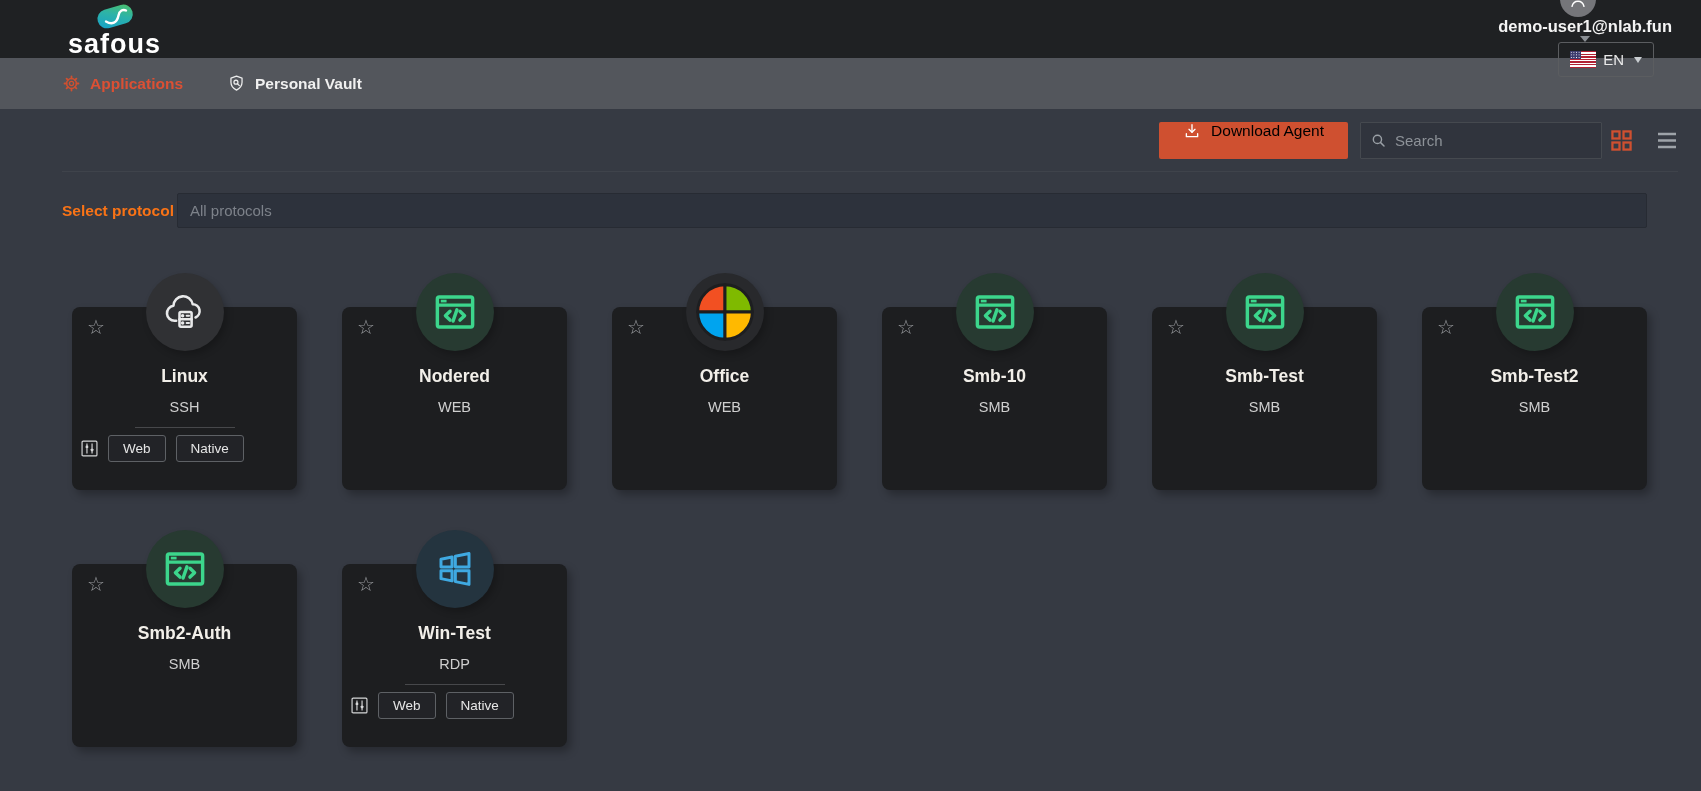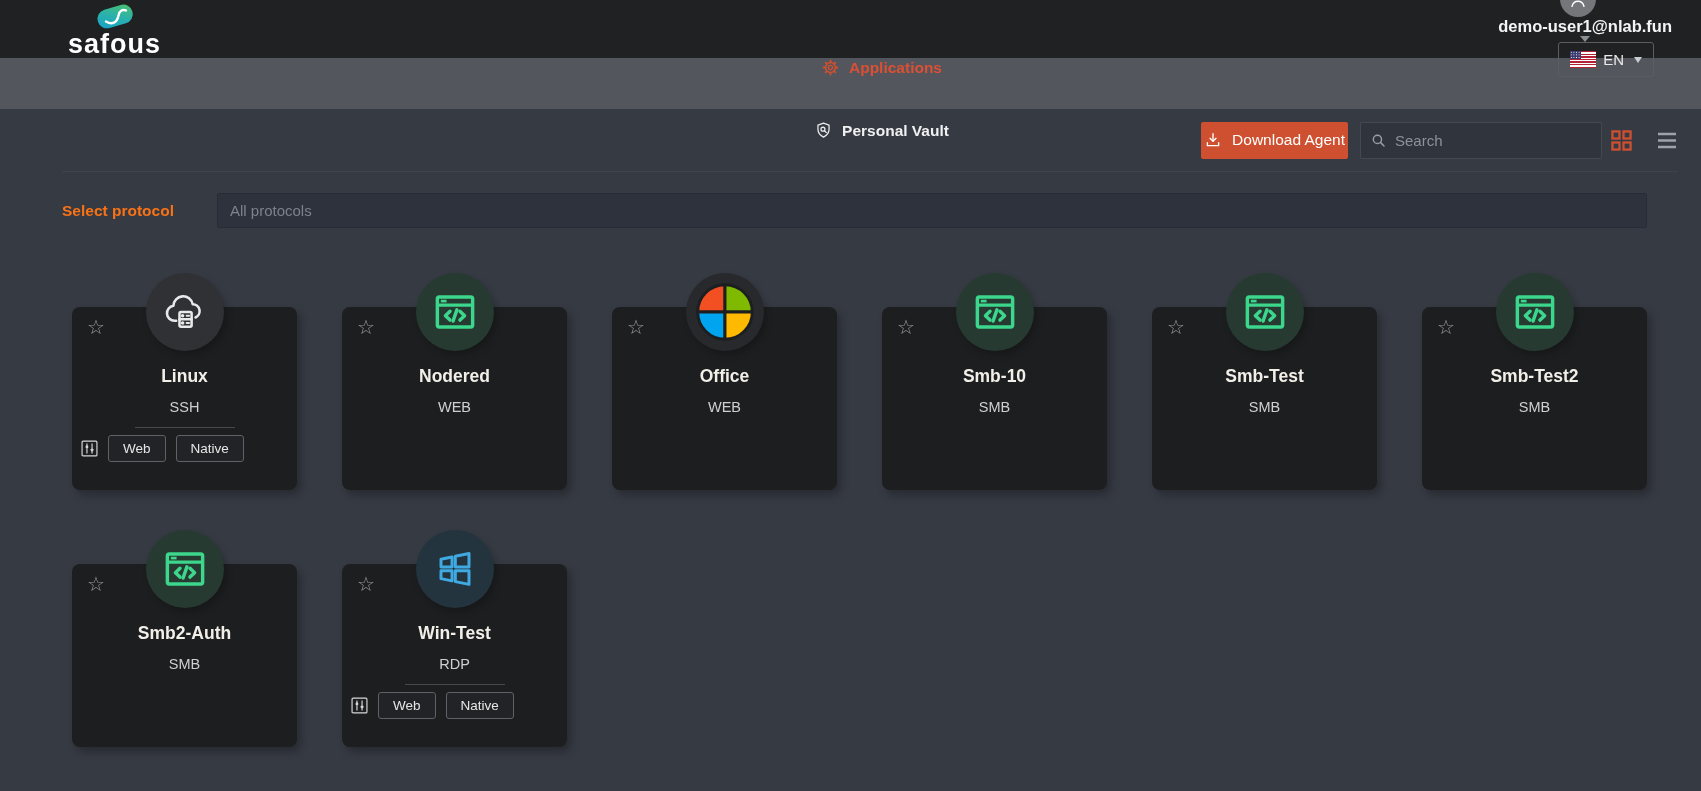--- a/index.html
+++ b/index.html
@@ -22,47 +22,47 @@
   .caret { width:0; height:0; border-left:5.5px solid transparent; border-right:5.5px solid transparent; border-top:6.5px solid #8a8f94; margin-left:14px; }
   .lang { display:flex; align-items:center; gap:7px; border:1px solid #5b5d60; border-radius:3px; padding:8px 11px; margin-left:56px; cursor:pointer; }
   .lang .code { font-size:15px; color:#eaeaea; }
   .lang .caret { margin-left:3px; border-left-width:4.5px; border-right-width:4.5px; border-top-color:#c9cdd1; }
   .flag { position:relative; width:26px; height:17px; flex:none;
           background:repeating-linear-gradient(180deg,#b22234 0 1.31px,#fff 1.31px 2.62px); }
   .flag .canton { position:absolute; top:0; left:0; width:10.5px; height:7.8px; background:#3c3b6e;
           background-image:radial-gradient(circle,#fff .6px,transparent .75px); background-size:2.6px 2.6px; }
 
   
-  .mainnav { height:51px; background:var(--navbar); display:flex; align-items:center; padding-left:62px; gap:44px;flex-direction:column; }
+  .mainnav { height:51px; background:var(--navbar); display:flex; align-items:center; padding-left:62px; gap:44px; }
   .nav-item { display:flex; align-items:center; gap:9px; font-size:15.5px; font-weight:700; color:#f0f0f0; cursor:pointer; }
   .nav-item svg { stroke:#eceded; fill:none; }
   .nav-item.active { color:var(--nav-active); }
   .nav-item.active svg { stroke:var(--accent); }
 
   
   main { padding:0 23px 0 62px; }
   .toolbar { height:63px; display:flex; align-items:center; border-bottom:1px solid #3f434b; }
   .tabs { display:flex; height:100%; gap:42px; margin-left:6px; }
   .tab { display:flex; align-items:center; position:relative; font-size:16px; font-weight:700; color:#ebebeb; padding:0 2px; cursor:pointer; }
   .tab.active { color:var(--nav-active); }
   .tab.active::after { content:""; position:absolute; left:-8px; right:-8px; bottom:-1px; height:3px; background:var(--accent); }
   .toolbar-right { margin-left:auto; display:flex; align-items:center; }
-  .dl-btn { display:flex; align-items:center; gap:10px; background:var(--accent); color:#ffffff; border:none; height:37px; padding:0 3px; font-size:15.5px; font-family:inherit; border-radius:2px; cursor:pointer; }
+  .dl-btn { display:flex; align-items:flex-start; gap:10px; background:var(--accent); color:#000000; border:none; height:37px; padding:0 24px; font-size:15.5px; font-family:inherit; border-radius:2px; cursor:pointer; }
   .search { position:relative; width:242px; height:37px; margin-left:12px; }
   .search input { width:100%; height:100%; background:#30343d; border:1px solid #45494f; color:#dcdcdc; padding:0 10px 0 34px; font-size:15px; font-family:inherit; border-radius:1px; }
   .search input::placeholder { color:#8d9298; }
   .search .mag { position:absolute; left:10px; top:10px; }
   .view { cursor:pointer; }
   .view.grid-v { margin-left:9px; }
   .view.list-v { margin-left:24px; }
 
   
   .proto-row { margin-top:21px; display:flex; align-items:center; }
   .proto-row label { font-size:15.5px; font-weight:700; color:#f97316; width:115px; flex:none; }
-  .proto-row input { flex:1; margin-right:31px; height:35px; background:#2d323c; border:1px solid #272b33; border-radius:2px; color:#dcdcdc; padding:0 12px; font-size:15px; font-family:inherit;margin-left:40px; }
+  .proto-row input { flex:1; margin-right:31px; height:35px; background:#2d323c; border:1px solid #272b33; border-radius:2px; color:#dcdcdc; padding:0 12px; font-size:15px; font-family:inherit; }
   .proto-row input::placeholder { color:#7d828a; }
 
   
   .grid { margin:79px 0 0 10px; display:grid; grid-template-columns:repeat(6,225px); column-gap:45px; row-gap:74px; }
   .card { position:relative; width:225px; height:183px; background:var(--card); border-radius:8px; box-shadow:4px 5px 9px rgba(0,0,0,.28); text-align:center; cursor:pointer; }
   .fav { position:absolute; top:10px; left:15px; font-size:20px; line-height:1; color:#97999c; cursor:pointer; }
   .circle { width:78px; height:78px; border-radius:50%; margin:-34px auto 0; display:flex; align-items:center; justify-content:center; box-shadow:3px 4px 7px rgba(0,0,0,.22); }
   .c-ssh-cloud  { background:#303134; }
   .c-web-code   { background:#273a31; }
   .c-windows    { background:#24343f; }

